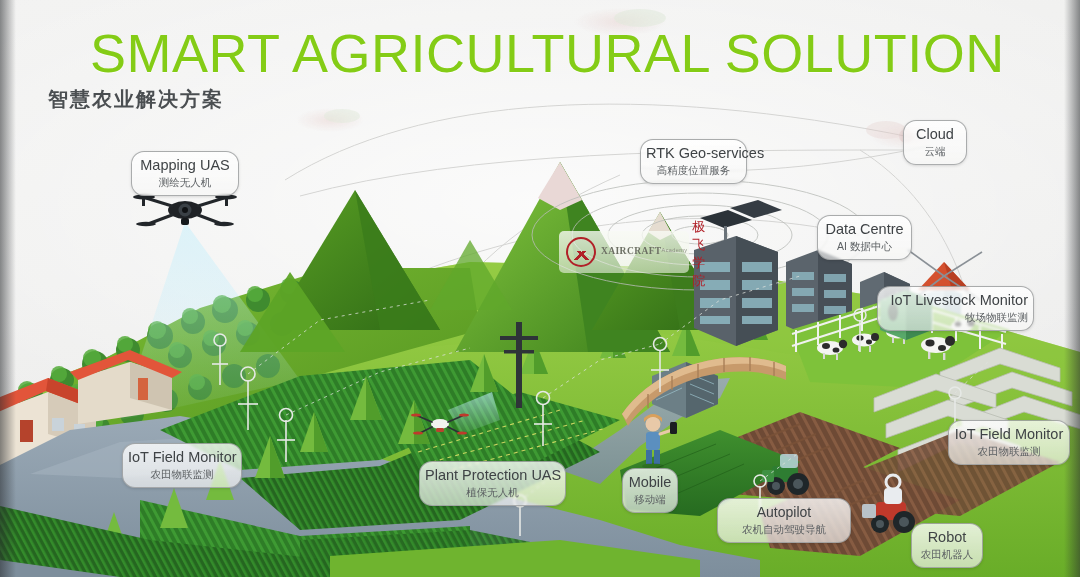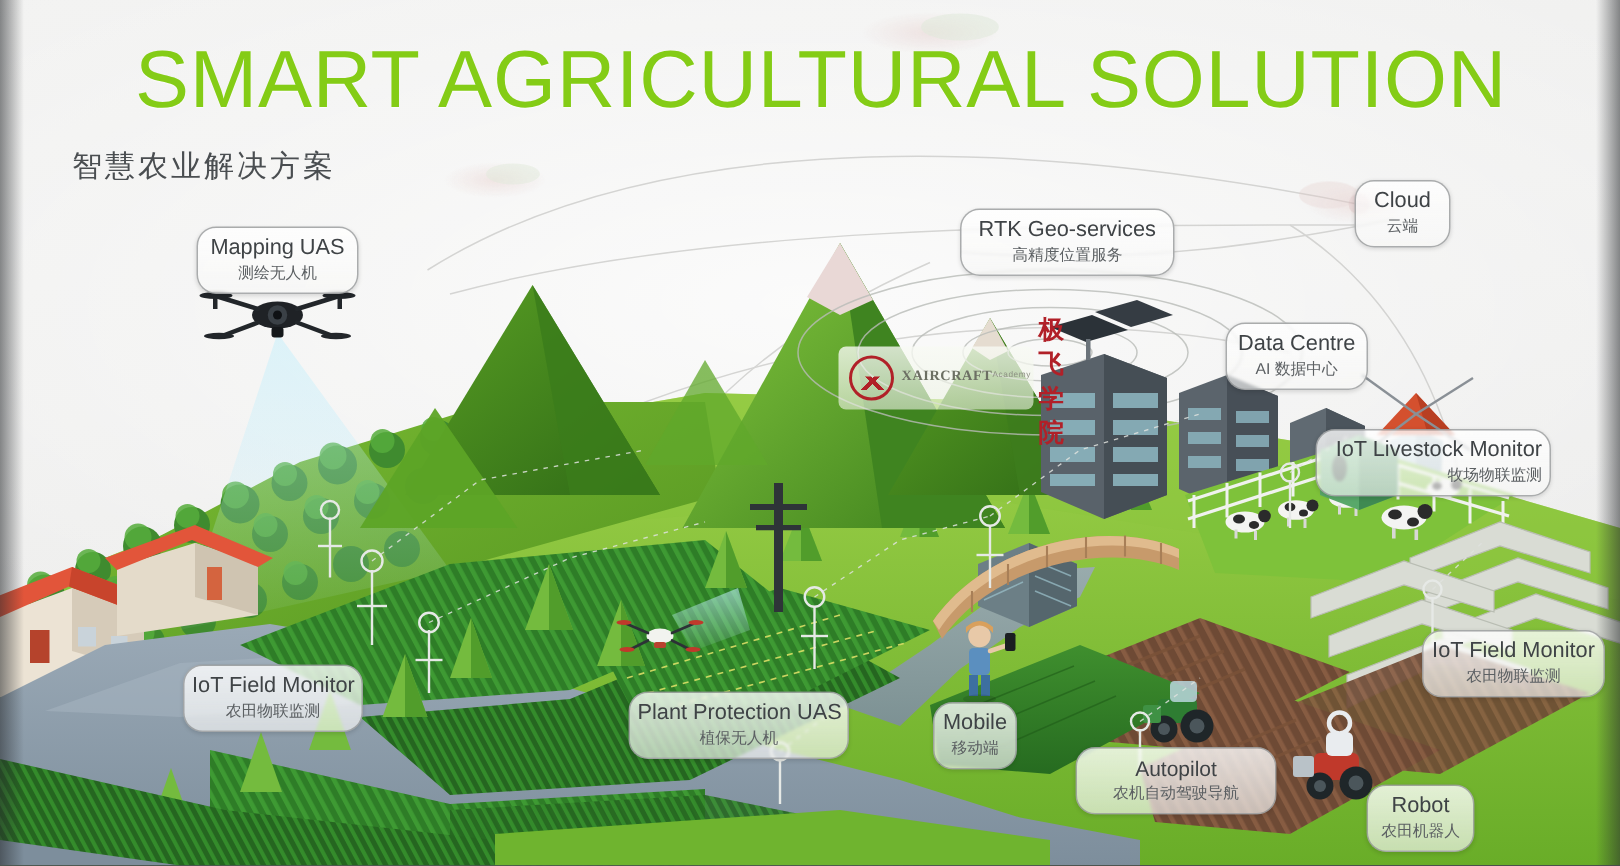--- a/index.html
+++ b/index.html
@@ -16,21 +16,21 @@
   .edgeL{left:0;}
   .edgeR{right:0;transform:scaleX(-1);}
 
   
   .scene{position:absolute;left:0;top:0;width:1080px;height:577px;}
 
   
   .title{position:absolute;left:46px;top:22px;font-size:54px;letter-spacing:.5px;
     font-weight:400;color:#84cc16;white-space:nowrap;text-shadow:0 1px 1px rgba(255,255,255,.8);margin-left:44px;}
   .subtitle{position:absolute;left:48px;top:86px;font-size:20px;color:#4a4e51;
-    letter-spacing:2px;font-weight:400;margin-top:11px;}
+    letter-spacing:2px;font-weight:700;}
 
   
   .pill{position:absolute;box-sizing:border-box;
     background:linear-gradient(180deg,rgba(255,255,255,.80),rgba(247,247,246,.66));
     border:1px solid rgba(135,138,140,.70);
     border-radius:13px;padding:5px 5px 6px;text-align:center;
     box-shadow:0 1px 3px rgba(0,0,0,.13);
     backdrop-filter:blur(1px);}
   .pill .en{display:block;font-size:14.5px;color:#3f4346;line-height:1.18;font-weight:400;white-space:nowrap;}
   .pill .cn{display:block;font-size:10.5px;color:#5c6063;line-height:1.35;margin-top:1px;white-space:nowrap;}
@@ -43,21 +43,21 @@
     border-radius:5px;}
   .logo .mark{width:26px;height:26px;border-radius:50%;border:2.2px solid #b12028;
     position:relative;flex:none;}
   .logo .mark::after{content:"";position:absolute;left:3.5px;right:3.5px;bottom:5px;height:9px;
     background:
       linear-gradient(45deg,transparent 48%,#b12028 48%,#b12028 62%,transparent 62%),
       linear-gradient(-45deg,transparent 48%,#b12028 48%,#b12028 62%,transparent 62%);}
   .logo .txt{display:flex;flex-direction:row;line-height:1;}
   .logo .en{font-size:9.5px;letter-spacing:.4px;color:#6c6f63;font-weight:700;font-family:"Liberation Serif",serif;}
   .logo .sub{font-size:5.5px;letter-spacing:.4px;color:#8d9083;margin-top:1px;}
-  .logo .cn{font-size:17px;color:#b12028;font-weight:700;letter-spacing:2.5px;margin-top:3px;}
+  .logo .cn{font-size:13px;color:#b12028;font-weight:400;letter-spacing:2.5px;margin-top:3px;}
 </style>
 </head>
 <body>
 
 <div id="stage">
 
   <div class="sky"></div>
   <div class="sky-vig"></div>
 
   <svg class="scene" viewBox="0 0 1080 577">
@@ -596,21 +596,21 @@
       <span class="sub">Academy</span>
     </span>
     <span class="cn">极飞学院</span>
   </div>
 
   <div id="pill-host">
       <div class="pill" style="left: 131px; top: 151px; width: 108px;">
         <span class="en">Mapping UAS</span>
         <span class="cn">测绘无人机</span>
       </div>
-      <div class="pill" style="left: 640px; top: 139px; width: 143px;">
+      <div class="pill" style="left: 640px; top: 139px; width: 107px;">
         <span class="en">RTK Geo-services</span>
         <span class="cn">高精度位置服务</span>
       </div>
       <div class="pill" style="left: 903px; top: 120px; width: 64px;">
         <span class="en">Cloud</span>
         <span class="cn">云端</span>
       </div>
       <div class="pill" style="left: 801px; top: 215px; width: 95px; margin-left: 16px;">
         <span class="en">Data Centre</span>
         <span class="cn">AI 数据中心</span>

